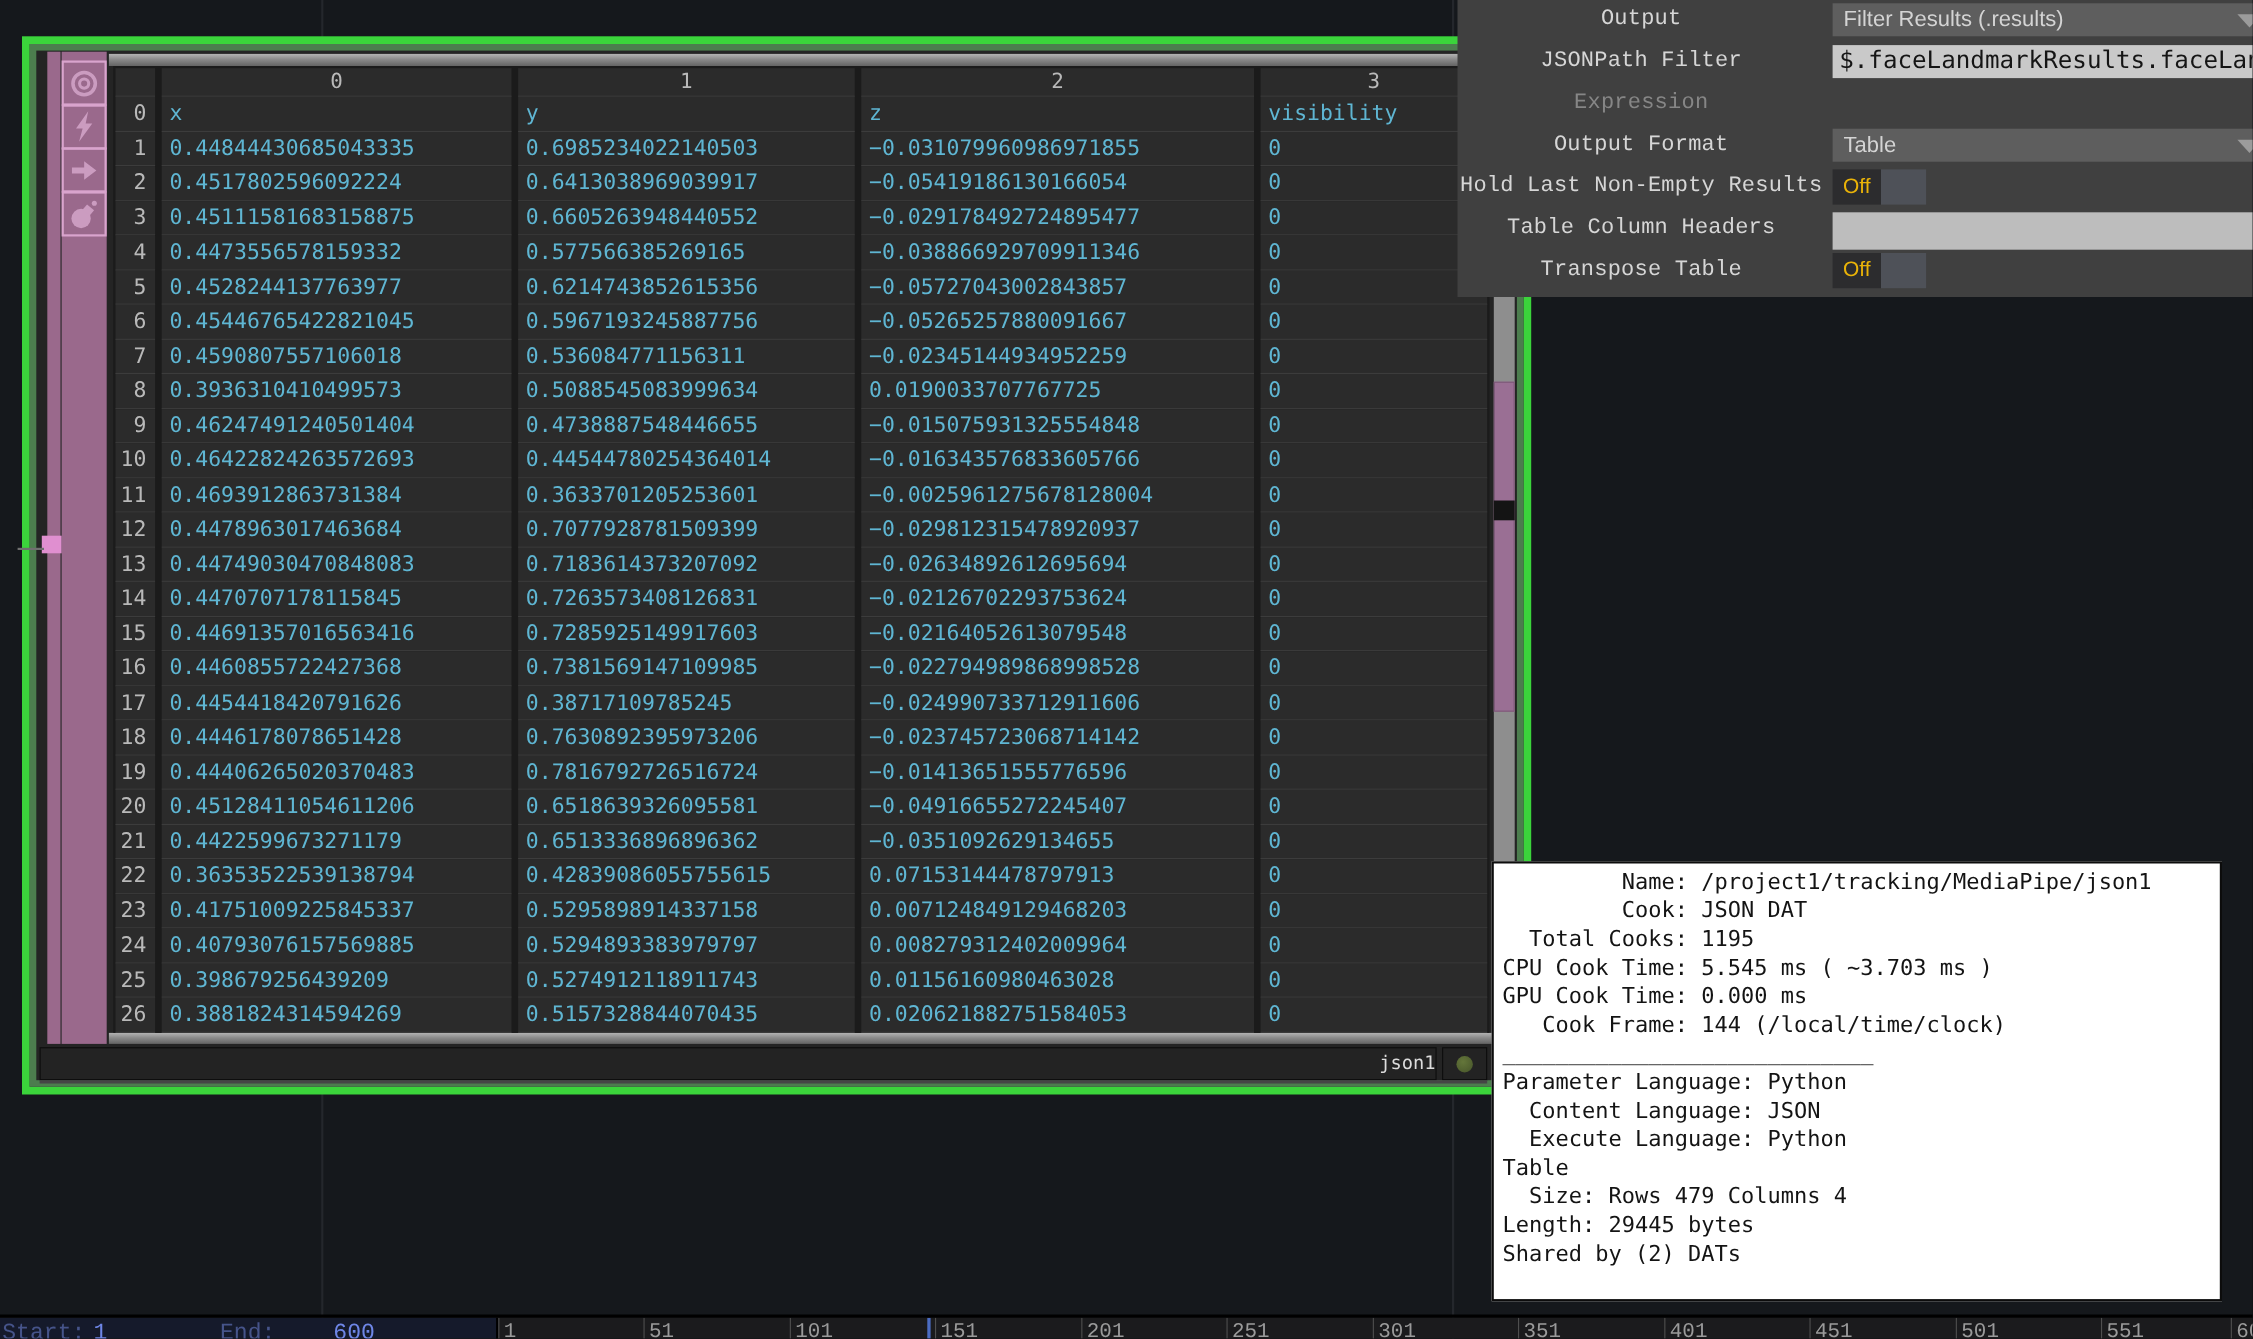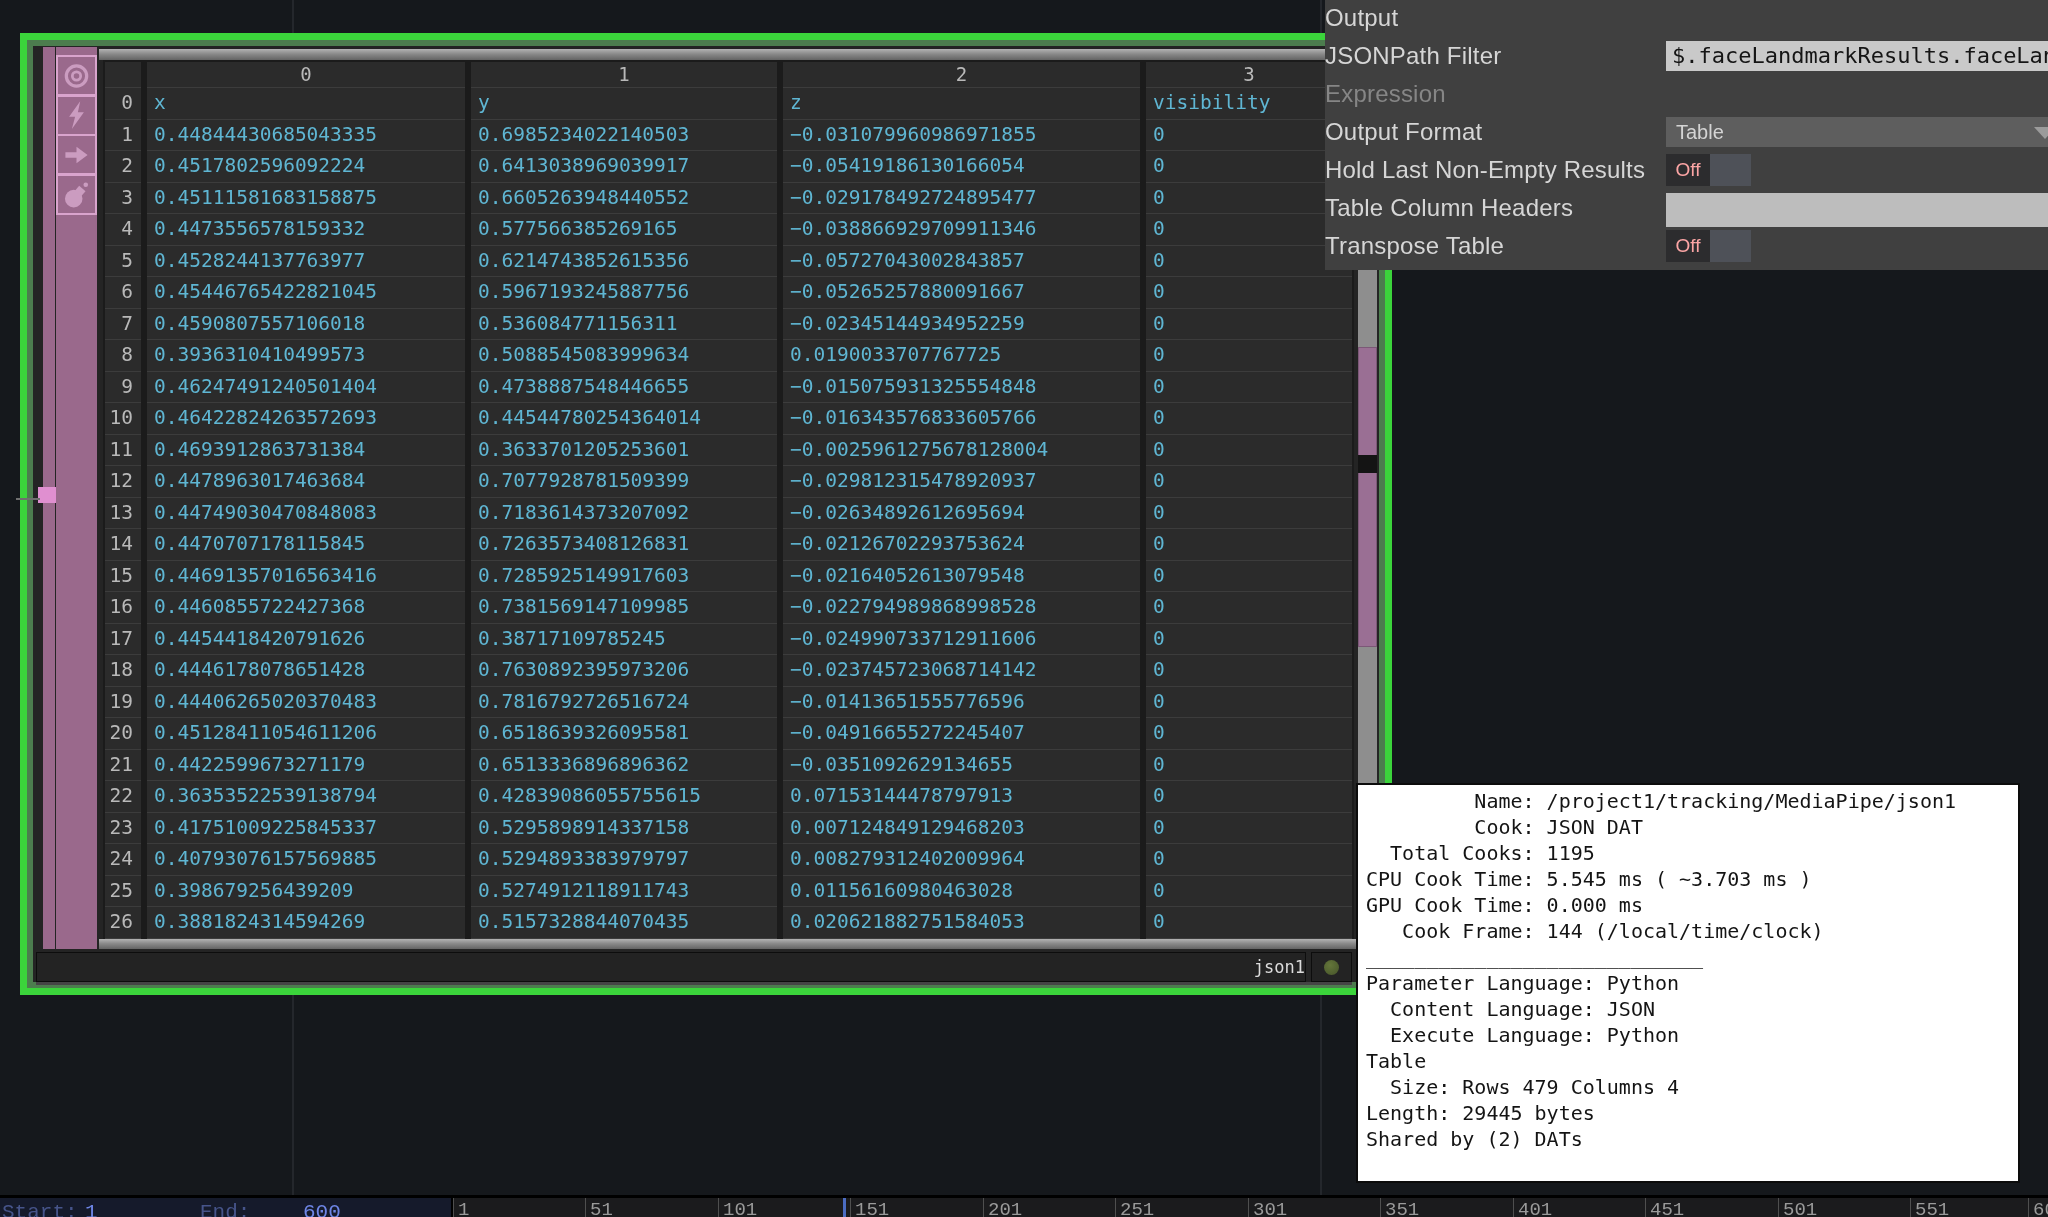--- a/index.html
+++ b/index.html
@@ -43,33 +43,33 @@
       border:1px solid #0d0d0d;box-sizing:border-box;z-index:3;color:#dcdcdc;
       font-family:"DejaVu Sans Mono",monospace;font-size:17px;line-height:28px;padding-left:8px;text-align:right;}
   #dot-cell{position:absolute;left:1311px;top:952px;width:41px;height:30px;background:#232323;
       border:1px solid #0d0d0d;box-sizing:border-box;z-index:3;}
   #cook-dot{position:absolute;left:12px;top:7px;width:15px;height:15px;border-radius:50%;
       background:radial-gradient(circle at 40% 35%,#64763a,#46542a);}
   #bar-shelf{position:absolute;left:36px;top:982px;width:1316px;height:3px;background:#454545;z-index:3;}
   
   #param-panel{position:absolute;left:1325px;top:0;width:723px;height:270px;background:#404040;z-index:5;}
   .p-row{position:absolute;left:0;width:723px;height:36px;}
-  .p-label{position:absolute;left:0;width:334px;height:30px;line-height:30px;text-align:left;
-           color:#d6d6d6;font-size:24px;letter-spacing:0.2px;}
+  .p-label{position:absolute;left:0;width:334px;height:30px;line-height:30px;text-align:center;
+           color:#d6d6d6;font-size:20px;letter-spacing:0.2px;font-family:Liberation Mono, monospace;}
   .p-label.dim{color:#868686;}
   .p-field{position:absolute;left:341px;right:0;height:30px;box-sizing:border-box;overflow:hidden;}
   .dropdown{background:#5e5e5e;color:#d4d4d4;font-size:20px;line-height:30px;padding-left:10px;}
   .dd-arrow{position:absolute;right:-8px;top:10px;width:0;height:0;
             border-left:11px solid transparent;border-right:11px solid transparent;
             border-top:12px solid #9b9b9b;}
   .input-dark-text{background:#c9c9c9;color:#151515;font-family:"DejaVu Sans Mono",monospace;
             font-size:22px;line-height:30px;padding-left:6px;white-space:pre;}
   .input-light{background:#bdbdbd;height:34px;}
   .toggle-off{position:absolute;left:341px;top:-1px;height:32px;}
-  .toggle-text{position:absolute;left:0;width:44px;height:32px;background:#2c2c2e;color:#fca5a5;
+  .toggle-text{position:absolute;left:0;width:44px;height:32px;background:#2c2c2e;color:#eab308;
             font-size:19px;line-height:32px;text-align:center;}
   .toggle-box{position:absolute;left:44px;width:41px;height:32px;background:#4e5158;}
   
   #tooltip{position:absolute;left:1356px;top:783px;width:664px;height:400px;background:#ffffff;
       border:2px solid #0c0c0c;box-sizing:border-box;z-index:6;
       font-family:"DejaVu Sans Mono",monospace;font-size:20px;line-height:26px;color:#141414;
       padding:3px 0 0 8px;overflow:hidden;}
   #tooltip div{white-space:pre;}
   
   #tl-topline{position:absolute;left:0;top:1195px;width:2048px;height:3px;background:#000;z-index:4;}
@@ -278,20 +278,21 @@
 
   <div id="name-bar">json1</div>
   <div id="dot-cell">
     <div id="cook-dot"></div>
   </div>
   <div id="bar-shelf"></div>
 
   <div id="param-panel">
       <div class="p-row" style="top: 3px;">
         <div class="p-label">Output</div>
+        <div class="p-field dropdown">Filter Results (.results)<div class="dd-arrow"></div></div>
       </div>
       <div class="p-row" style="top: 41px;">
         <div class="p-label">JSONPath Filter</div>
         <div class="p-field input-dark-text">$.faceLandmarkResults.faceLandmarks</div>
       </div>
       <div class="p-row" style="top: 79px;">
         <div class="p-label dim">Expression</div>
       </div>
       <div class="p-row" style="top: 117px;">
         <div class="p-label">Output Format</div>

